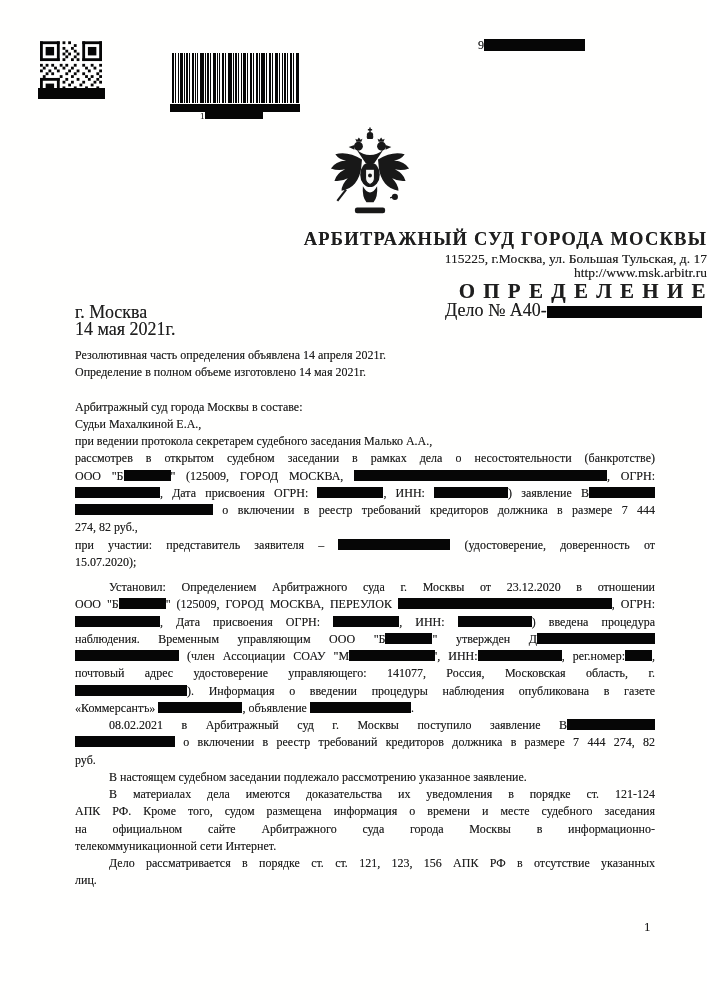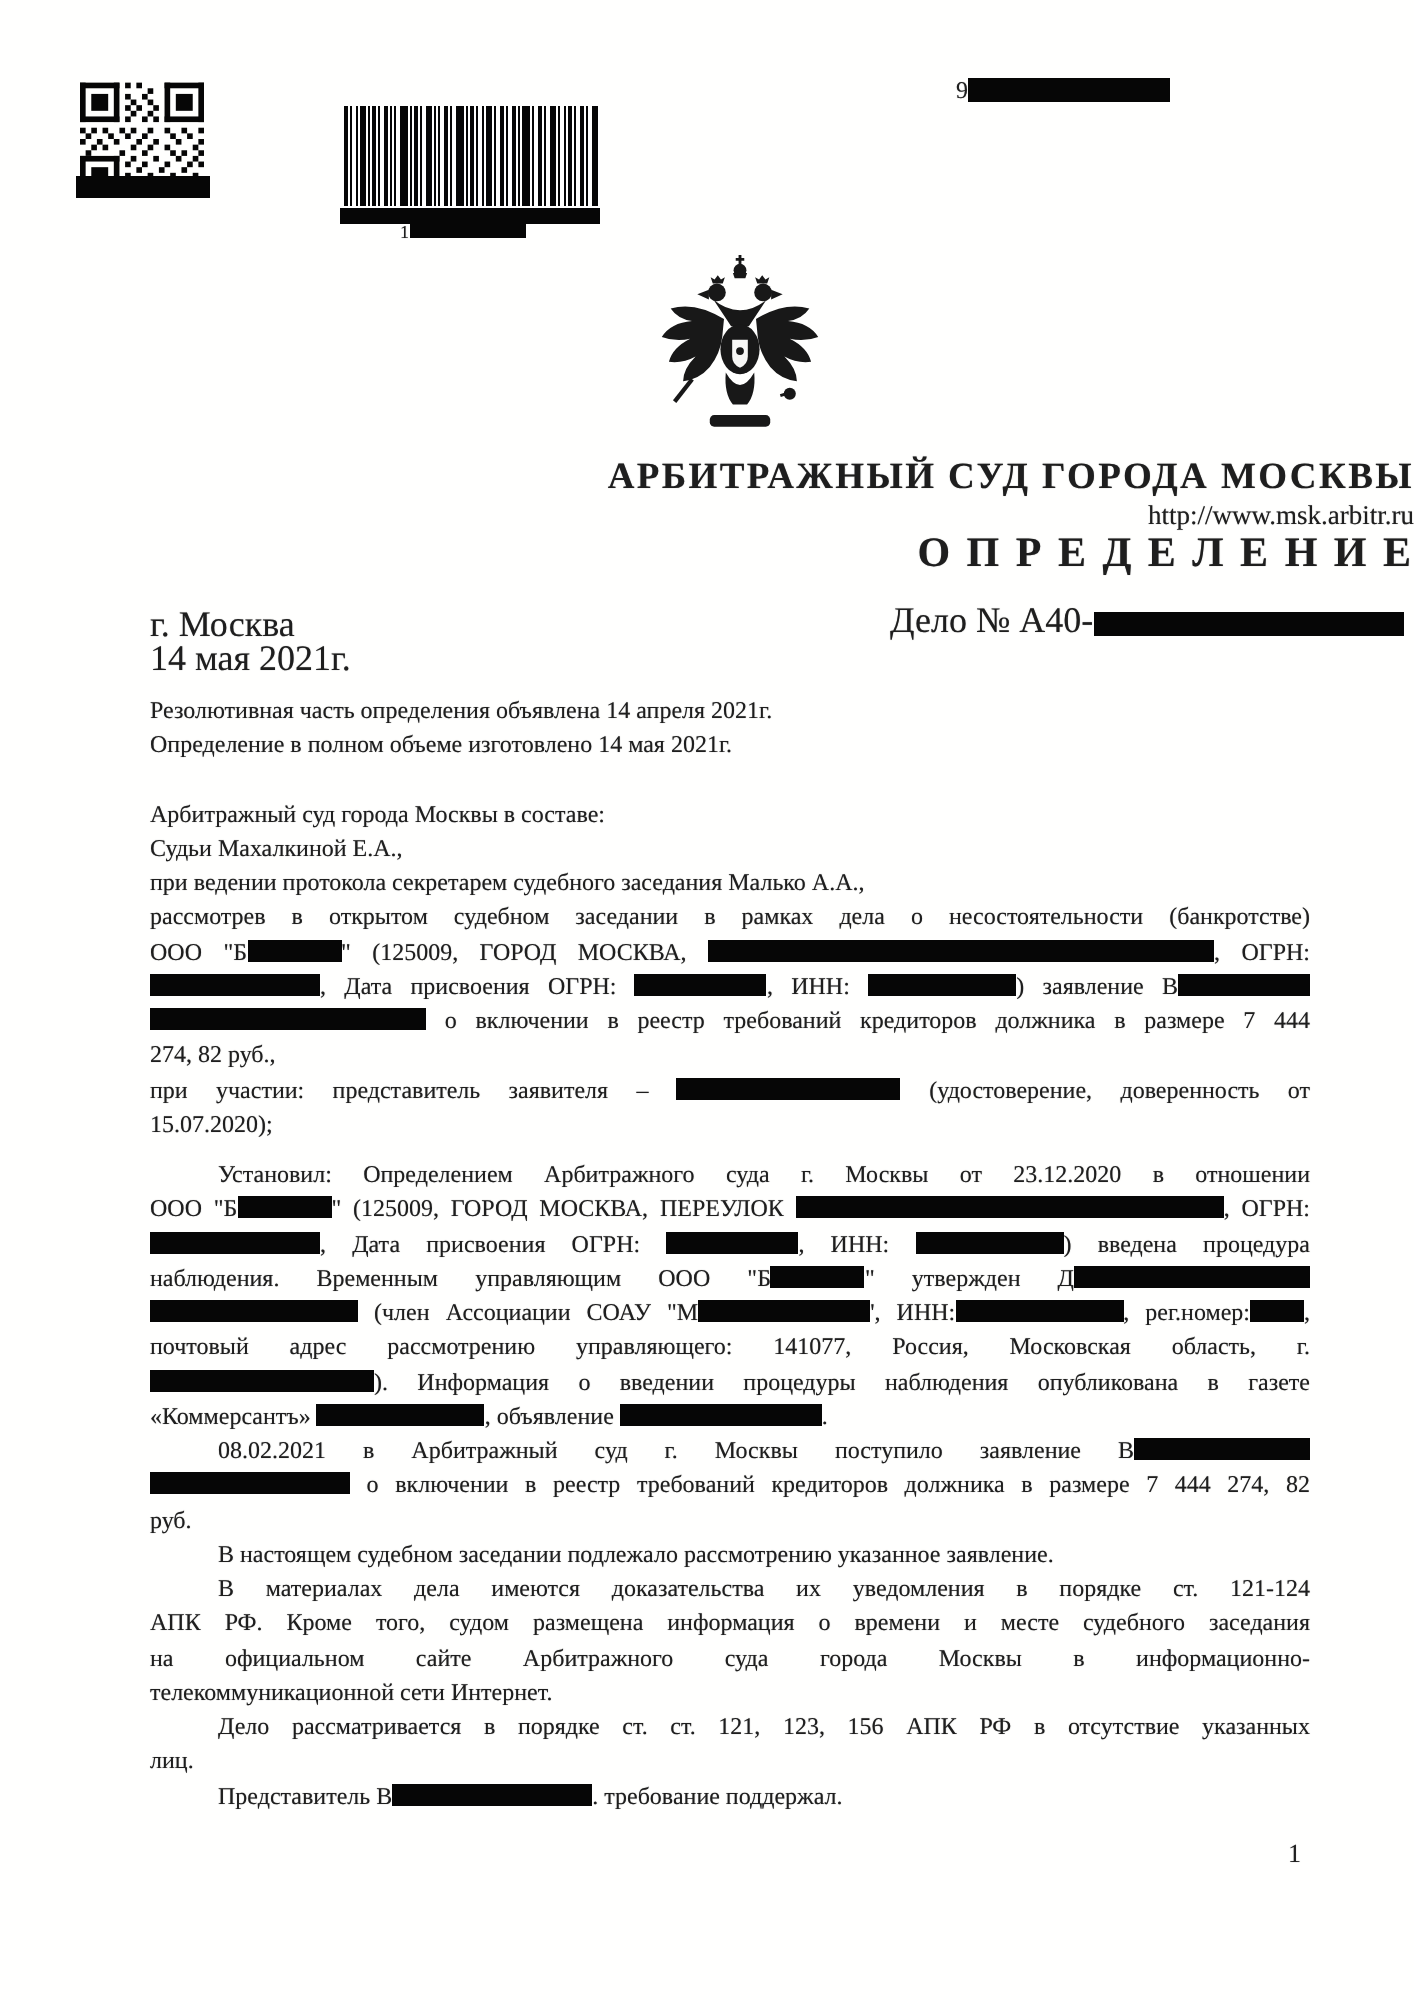--- a/index.html
+++ b/index.html
@@ -209,20 +209,21 @@
         <rect x="67.5" y="77.2" width="7" height="1.6" transform="rotate(-18 71 78)"></rect>
         <rect x="28" y="90" width="34" height="6.5" rx="2.5"></rect>
       </g>
       <path d="M40,47 h10 v10 q0,5 -5,7 q-5,-2 -5,-7 z" fill="#f7f7f5" stroke="#181818" stroke-width="1.2"></path>
       <circle cx="45" cy="54" r="2.2" fill="#181818"></circle>
     </svg>
   </div>
 
   <div class="abs header-center">
     <div class="court-name">АРБИТРАЖНЫЙ СУД ГОРОДА МОСКВЫ</div>
+    <div class="court-addr">115225, г.Москва, ул. Большая Тульская, д. 17</div>
     <div class="court-url">http://www.msk.arbitr.ru</div>
     <div class="doc-type">О П Р Е Д Е Л Е Н И Е</div>
   </div>
 
   <div class="abs meta" style="left:75px; top:304px;">г. Москва</div>
   <div class="abs meta" style="left:445px; top:302px;">
     <span>Дело № А40-</span><span class="rd-big" style="width: 155px;"></span>
   </div>
   <div class="abs meta" style="left:75px; top:321px;text-align:center;">14 мая 2021г.</div>
 
@@ -239,31 +240,30 @@
       <div class="line just"><span class="rd" style="width: 138px;"></span> о включении в реестр требований кредиторов должника в размере 7 444</div>
       <div class="line">274, 82 руб.,</div>
       <div class="line just">при участии: представитель заявителя – <span class="rd" style="width: 112px;"></span> (удостоверение, доверенность от</div>
       <div class="line">15.07.2020);</div>
       <div class="gap" style="height: 8px;"></div>
       <div class="line just ind">Установил: Определением Арбитражного суда г. Москвы от 23.12.2020 в отношении</div>
       <div class="line just">ООО "Б<span class="rd" style="width: 47px;"></span>" (125009, ГОРОД МОСКВА, ПЕРЕУЛОК <span class="rd" style="width: 214px;"></span>, ОГРН:</div>
       <div class="line just"><span class="rd" style="width: 85px;"></span>, Дата присвоения ОГРН: <span class="rd" style="width: 66px;"></span>, ИНН: <span class="rd" style="width: 74px;"></span>) введена процедура</div>
       <div class="line just">наблюдения. Временным управляющим ООО "Б<span class="rd" style="width: 47px;"></span>" утвержден Д<span class="rd" style="width: 118px;"></span></div>
       <div class="line just"><span class="rd" style="width: 104px;"></span> (член Ассоциации СОАУ "М<span class="rd" style="width: 86px;"></span>', ИНН:<span class="rd" style="width: 84px;"></span>, рег.номер:<span class="rd" style="width: 27px;"></span>,</div>
-      <div class="line just">почтовый адрес рассмотрению управляющего: 141077, Россия, Московская область, г.</div>
+      <div class="line just">почтовый адрес удостоверение управляющего: 141077, Россия, Московская область, г.</div>
       <div class="line just"><span class="rd" style="width: 112px;"></span>). Информация о введении процедуры наблюдения опубликована в газете</div>
       <div class="line">«Коммерсантъ» <span class="rd" style="width: 84px;"></span>, объявление <span class="rd" style="width: 101px;"></span>.</div>
       <div class="line just ind">08.02.2021 в Арбитражный суд г. Москвы поступило заявление В<span class="rd" style="width: 88px;"></span></div>
       <div class="line just"><span class="rd" style="width: 100px;"></span> о включении в реестр требований кредиторов должника в размере 7 444 274, 82</div>
       <div class="line">руб.</div>
       <div class="line ind">В настоящем судебном заседании подлежало рассмотрению указанное заявление.</div>
       <div class="line just ind">В материалах дела имеются доказательства их уведомления в порядке ст. 121-124</div>
       <div class="line just">АПК РФ. Кроме того, судом размещена информация о времени и месте судебного заседания</div>
       <div class="line just">на официальном сайте Арбитражного суда города Москвы в информационно-</div>
       <div class="line">телекоммуникационной сети Интернет.</div>
       <div class="line just ind">Дело рассматривается в порядке ст. ст. 121, 123, 156 АПК РФ в отсутствие указанных</div>
       <div class="line">лиц.</div>
-      <div class="line ind">Представитель В<span class="rd" style="width: 100px;"></span>. требование поддержал.</div>
     </div>
 
   <div class="abs page-num" style="left:644px; top:919px;">1</div>
 
 </div>
 
 </body></html>

